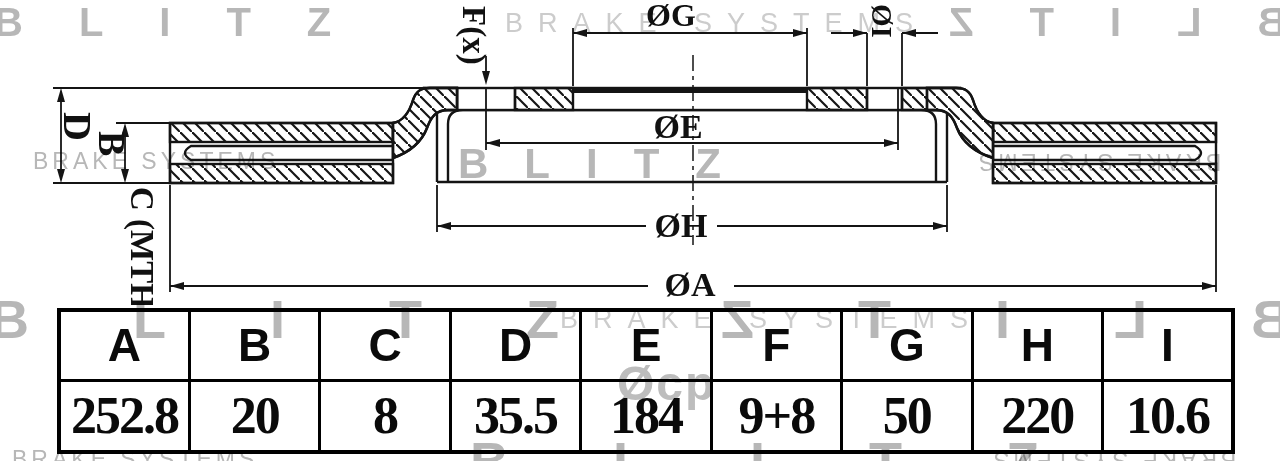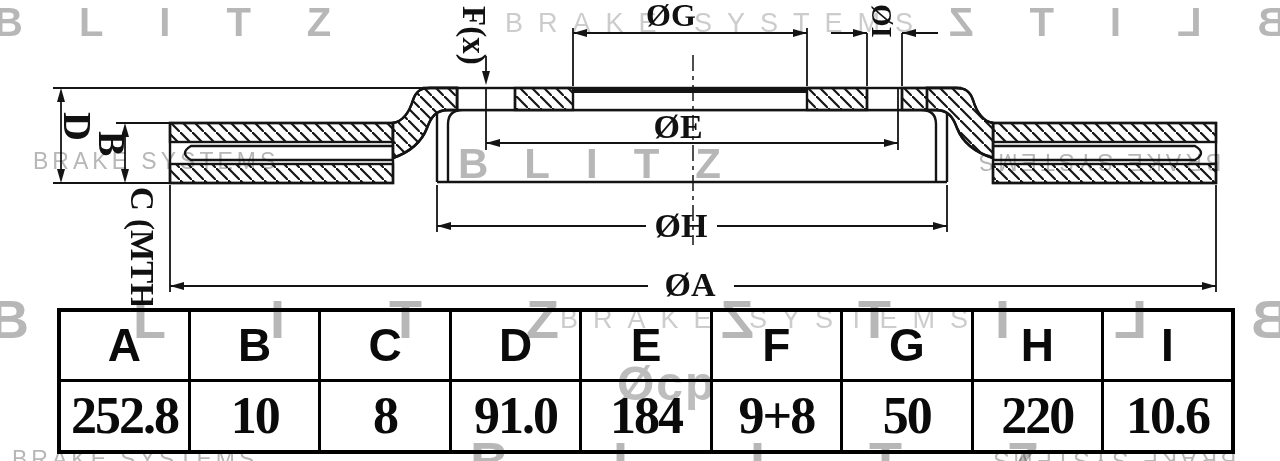--- a/index.html
+++ b/index.html
@@ -146,23 +146,23 @@
       <th>C</th>
       <th>D</th>
       <th>E</th>
       <th>F</th>
       <th>G</th>
       <th>H</th>
       <th>I</th>
     </tr>
     <tr class="val">
       <td>252.8</td>
-      <td>10</td>
+      <td>20</td>
       <td>8</td>
-      <td>91.0</td>
+      <td>35.5</td>
       <td>184</td>
       <td>9+8</td>
       <td>50</td>
       <td>220</td>
       <td>10.6</td>
     </tr>
   </tbody>
     </table>
 
   <div class="wm wm-blitz-big" style="left:-6px;top:2px;">BLITZ</div>

